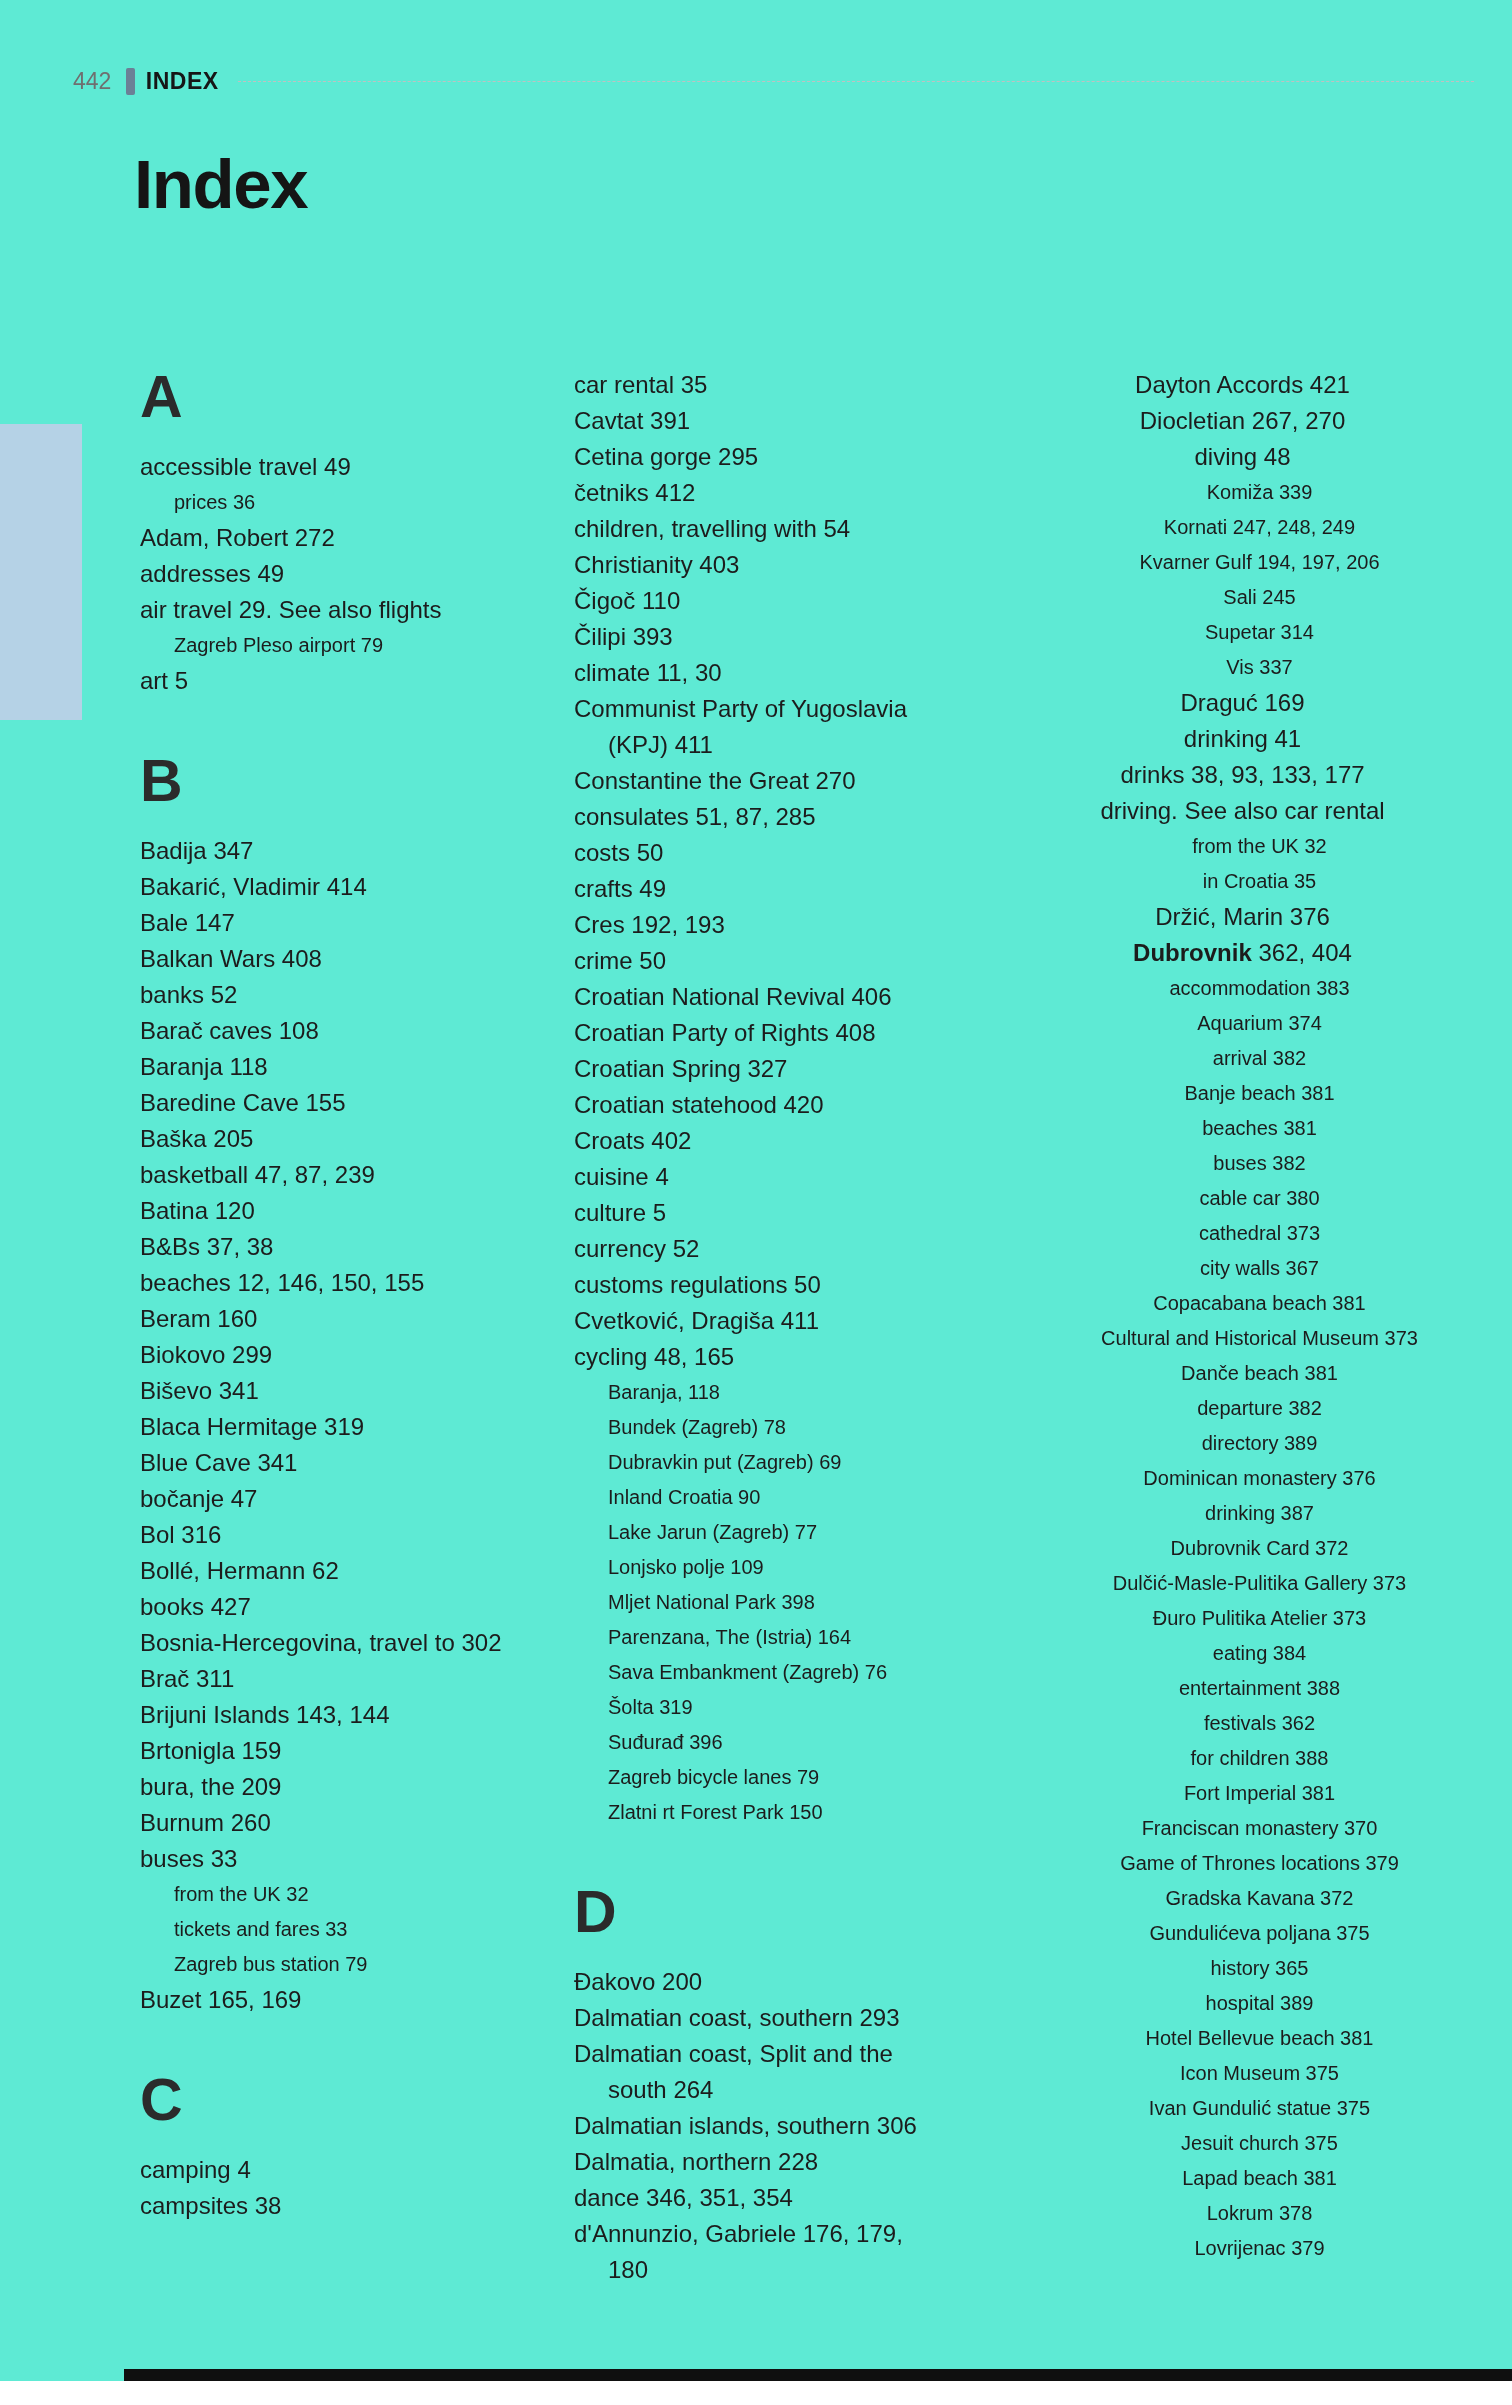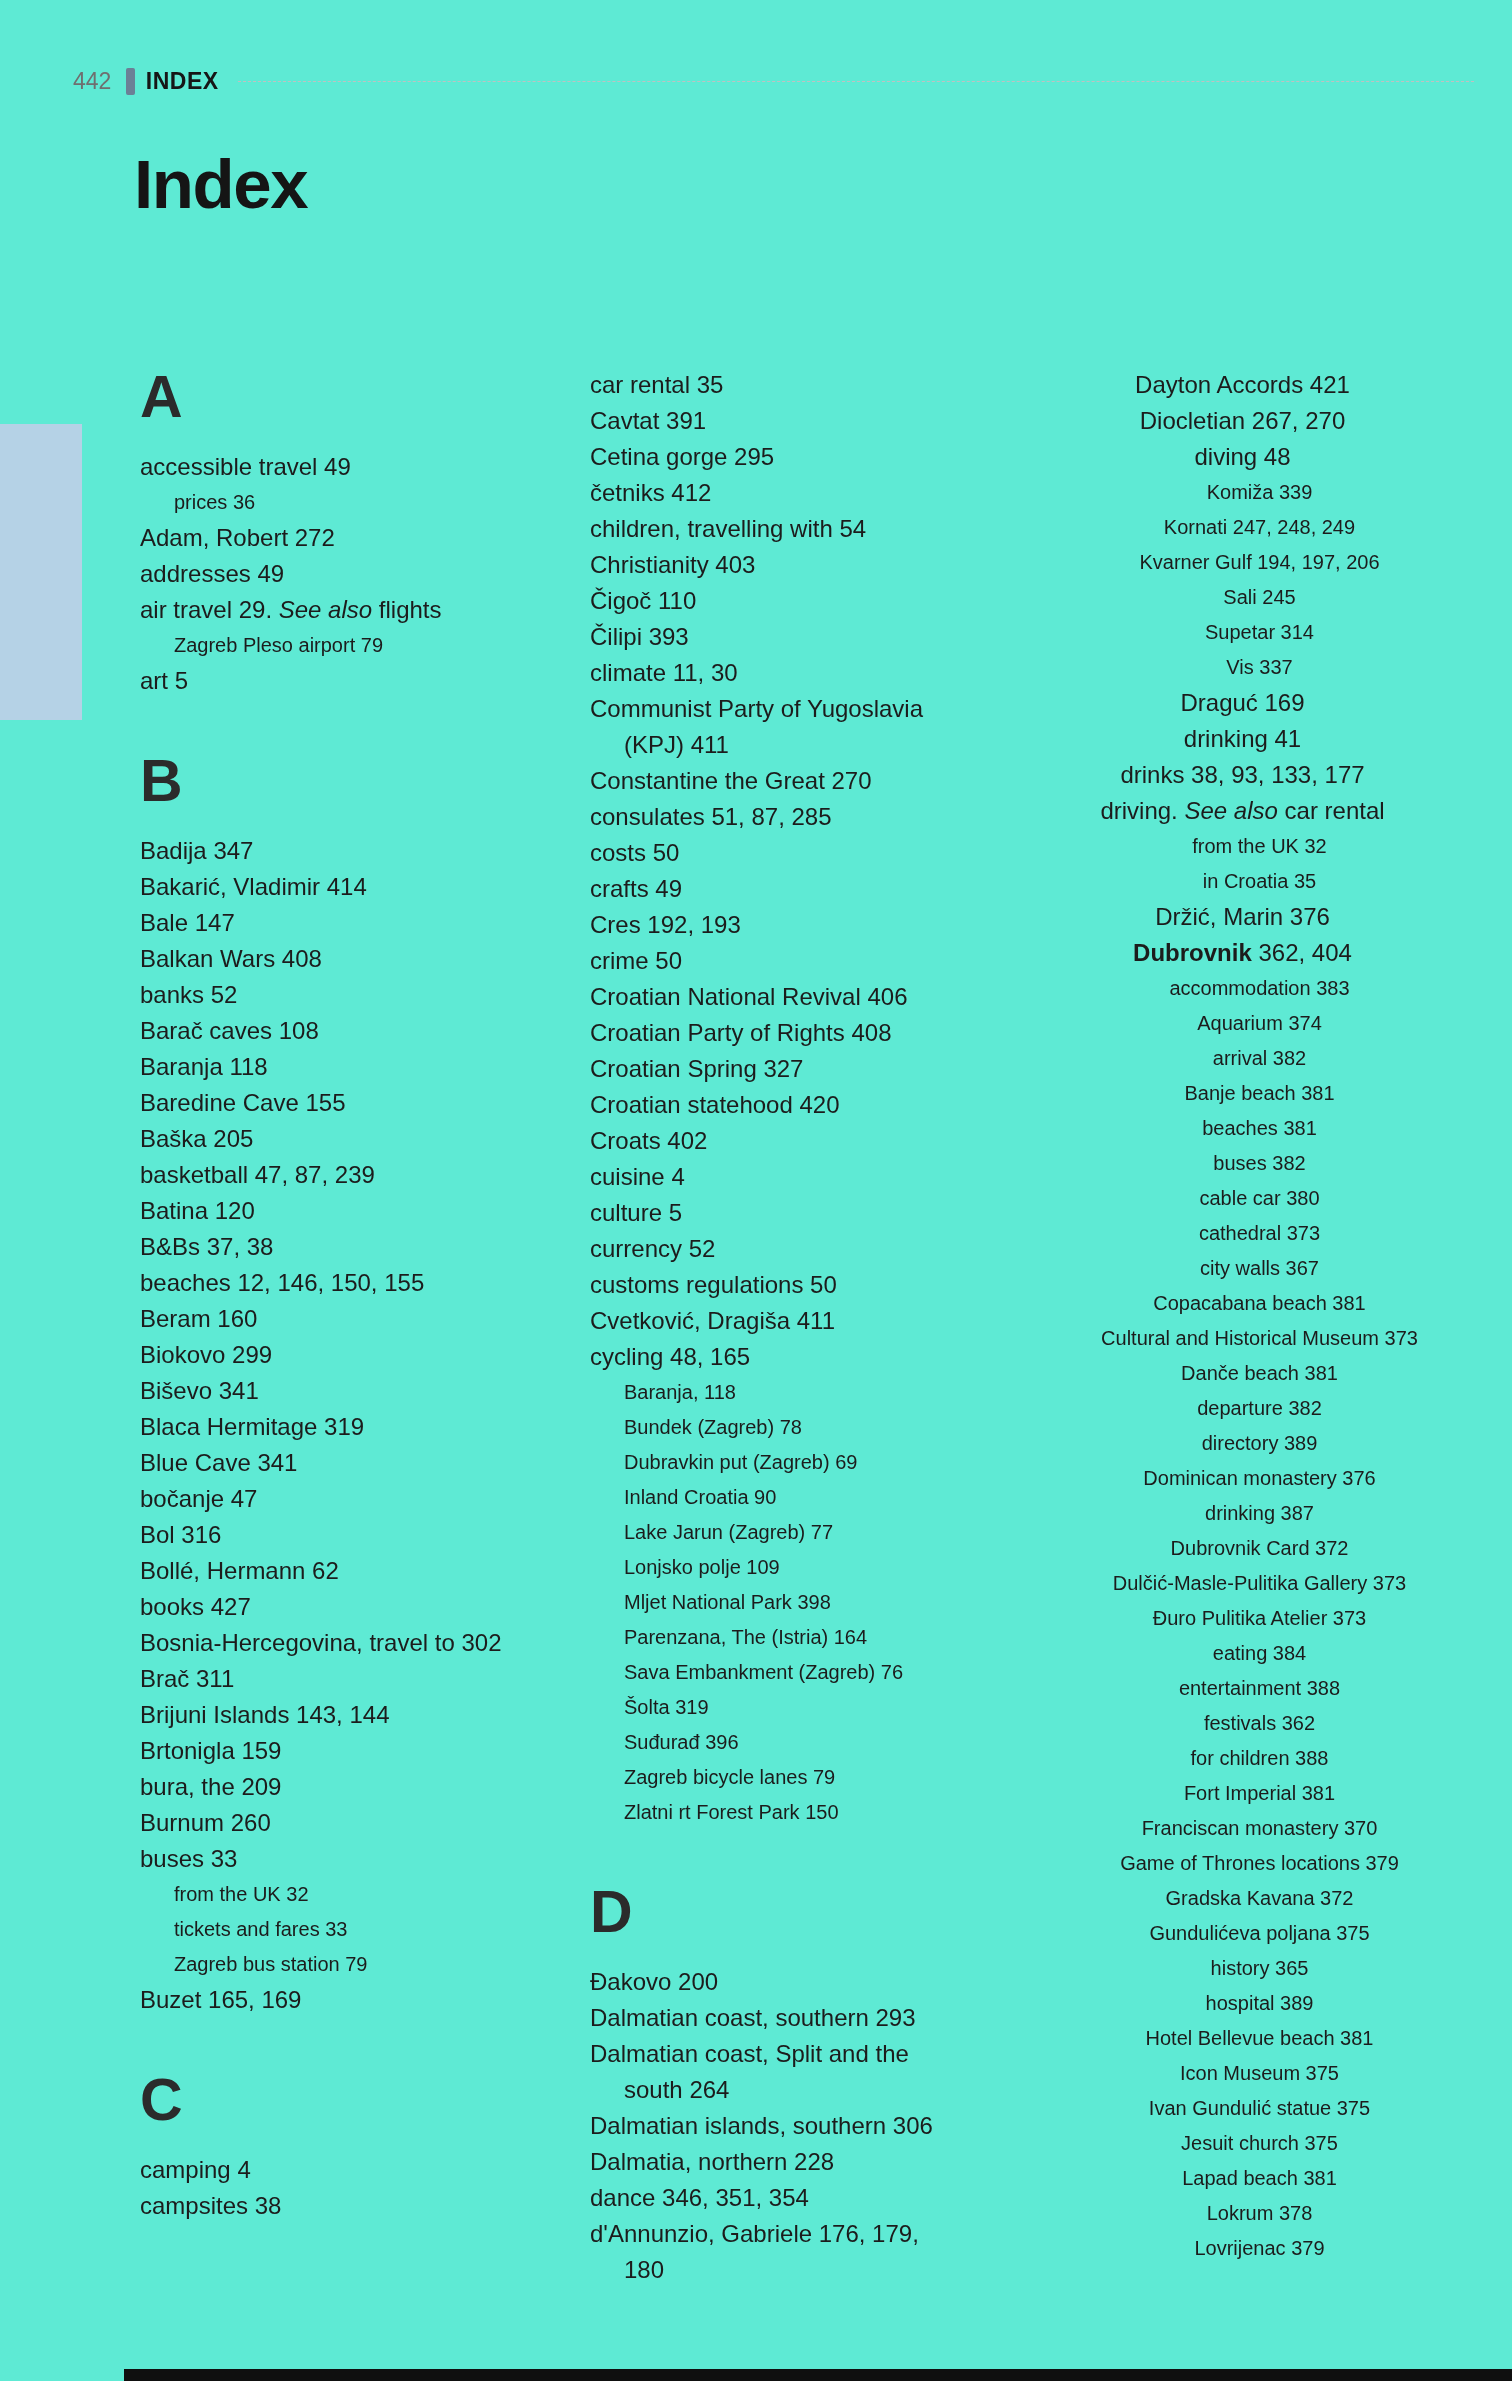--- a/index.html
+++ b/index.html
@@ -53,21 +53,21 @@
   
   .thumb-tab {
     position:absolute;
     left:0; top:424px;
     width:82px; height:296px;
     background:#b5d2e6;
   }
   
   .col { position:absolute; top:367px; }
   #col1 { left:140px;  width:411px; }
-  #col2 { left:574px;  width:344px;margin-left:16px; }
+  #col2 { left:574px;  width:344px; }
   #col3 { left:1013px; width:459px;text-align:center; }
 
   .letter {
     font-size:59px; font-weight:bold;
     line-height:61px;
     margin:52px 0 21px 0;
     color:#2b2b2b;
     letter-spacing:1px;
   }
   .col .letter:first-child { margin-top:0; }
@@ -79,21 +79,21 @@
     text-indent:-34px;
     color:#1c1c1c;
   }
   .sub {
     font-size:20px;
     line-height:35px;
     padding-left:65px;
     text-indent:-31px;
     color:#1c1c1c;
   }
-  .it { font-style:italic; }
+  .it { }
   .bd { font-weight:bold; }
 
   
   .bottom-bar {
     position:absolute;
     left:124px; right:0; bottom:0;
     height:12.4px;
     background:#0f0f0f;
   }
 </style>

